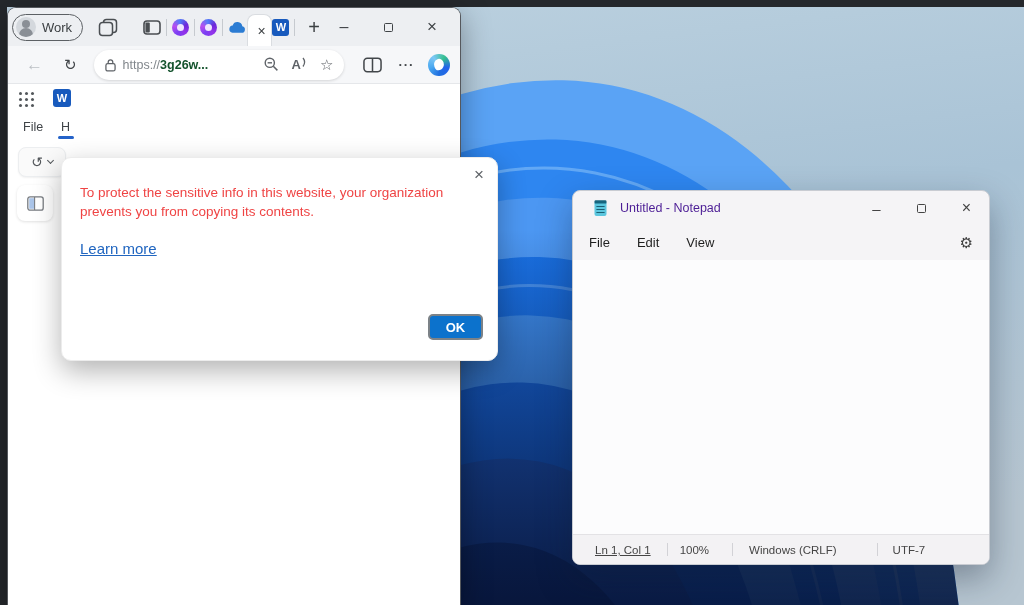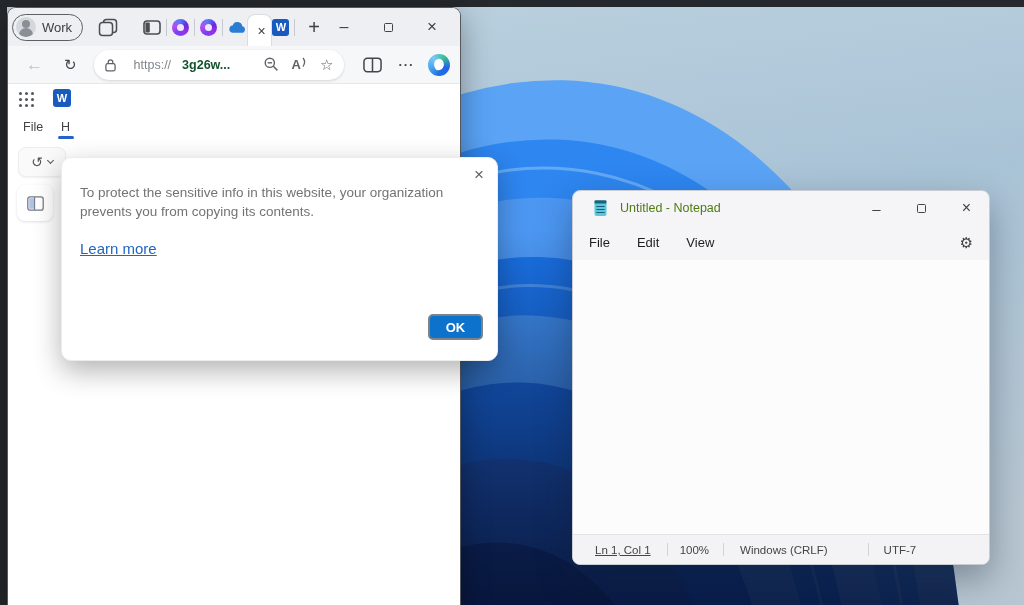--- a/index.html
+++ b/index.html
@@ -50,21 +50,21 @@
   .win-btn { width:44px; height:30px; display:flex; align-items:center; justify-content:center; color:#3f4346; }
   .win-btn.min { font-size:16px; }
   .maxbox { width:9px; height:9px; border:1.3px solid #3f4346; border-radius:1.5px; display:inline-block; }
   .win-btn.close { font-size:17px; }
 
   .navbar { height:38px; background:#f6f7f9; border-bottom:1px solid #e5e7ea; display:flex; align-items:center; padding:0 10px; }
   .nav-back { font-size:17px; color:#bcc0c5; margin-left:8px; }
   .nav-refresh { font-size:15px; color:#43474b; margin-left:21px; }
   .addrbar {
     margin-left:17px; width:255px; height:30px; background:#fff; border-radius:15px;
-    box-shadow:0 1px 3px rgba(0,0,0,.14); display:flex; align-items:center; padding:0 11px; gap:18px;
+    box-shadow:0 1px 3px rgba(0,0,0,.14); display:flex; align-items:center; padding:0 11px; gap:7px;
   }
   .url-scheme { font-size:12.5px; color:#80868b; }
   .url-host { font-size:12.5px; color:#14532d; font-weight:bold; margin-left:-7px; }
   .addr-right { margin-left:auto; display:flex; align-items:center; gap:13px; }
   .read-aloud { display:flex; align-items:flex-start; gap:1px; color:#5f6368; font-size:13px; font-weight:bold; }
   .nav-star { font-size:15px; color:#5f6368; }
   .nav-split { margin-left:19px; display:flex; }
   .nav-more { margin-left:16px; font-size:13px; font-weight:bold; color:#43474b; letter-spacing:1px; }
   .copilot { margin-left:14px; width:22px; height:22px; border-radius:50%;
     background:conic-gradient(from 180deg,#1f6fe0,#4aa8f0,#7cc7f5,#35c08e,#2563eb,#1f6fe0); position:relative; }
@@ -87,51 +87,51 @@
     box-shadow:0 1px 3px rgba(0,0,0,.12); display:flex; align-items:center; justify-content:center; }
 
   
   .dialog {
     position:absolute; left:53px; top:73px; width:437px; height:204px; background:#fff;
     border:1px solid #ececec; border-radius:10px; box-shadow:0 10px 28px rgba(0,0,0,.30);
     padding:15px 18px; z-index:5;
   }
   .dialog-close { position:absolute; top:8px; right:13px; font-size:17px; color:#5f6368; line-height:1; }
   .dialog-title { width:372px; font-size:15px; line-height:1.42; font-weight:bold; color:#17191c; }
-  .dialog-body { width:402px; margin-top:11px; font-size:13.5px; line-height:1.4; color:#737373; }
+  .dialog-body { width:402px; margin-top:11px; font-size:13.5px; line-height:1.4; color:#ef4444; }
   .dialog-link { display:inline-block; margin-top:18px; font-size:15px; color:#2166c0; text-decoration:underline; }
   .ok-btn {
     position:absolute; right:14px; bottom:20px; min-width:55px; height:26px;
     background:#0c72cc; border:2px solid #7c8287; border-radius:5px;
     color:#fff; font-size:13px; font-weight:bold; font-family:"Liberation Sans",sans-serif;
     display:flex; align-items:center; justify-content:center; padding:0 13px;
   }
 
   
   .notepad {
     position:absolute; left:572px; top:190px; width:418px; height:375px;
     background:#f5f4f6; border:1px solid #c9ccd2; border-radius:8px;
     box-shadow:0 14px 34px rgba(15,25,45,.35); display:flex; flex-direction:column; overflow:hidden;
   }
   .np-titlebar { height:34px; display:flex; align-items:center; padding-left:20px; }
-  .np-title { margin-left:12px; font-size:12.5px; color:#4d7c0f; }
+  .np-title { margin-left:12px; font-size:12.5px; color:#4c1d95; }
   .np-controls { margin-left:auto; display:flex; }
   .np-btn { width:45px; height:34px; display:flex; align-items:center; justify-content:center; color:#444; }
   .np-btn.min { font-size:15px; }
   .np-maxbox { width:9px; height:9px; border:1.2px solid #444; border-radius:1.5px; display:inline-block; }
   .np-btn.close { font-size:16px; }
   .np-menubar { height:35px; display:flex; align-items:center; padding:0 16px; }
   .np-menu { font-size:13px; color:#1f1f1f; margin-right:27px; }
   .np-gear { margin-left:auto; font-size:15px; color:#3f3f3f; }
   .np-text { flex:1; background:#fcfcfd; }
   .np-status { height:30px; background:#f3f2f4; border-top:1px solid #e3e2e5; display:flex; align-items:center;
     padding-left:22px; font-size:11.5px; color:#454545; }
   .sep { width:1px; height:13px; background:#d2d2d6; }
   .st-pos  { margin-right:16px;text-decoration:underline; } .sep1 { margin-right:12px; }
-  .st-zoom { margin-right:14px;text-align:center; } .sep2 { margin-right:16px; }
+  .st-zoom { margin-right:23px;text-align:center; } .sep2 { margin-right:16px; }
   .st-crlf { margin-right:40px; } .sep3 { margin-right:15px; }
 
   svg { display:block; }
 </style>
 </head>
 <body>
 
 <div class="desktop">
   <svg width="1024" height="605" viewBox="0 0 1024 605">
     <defs>

